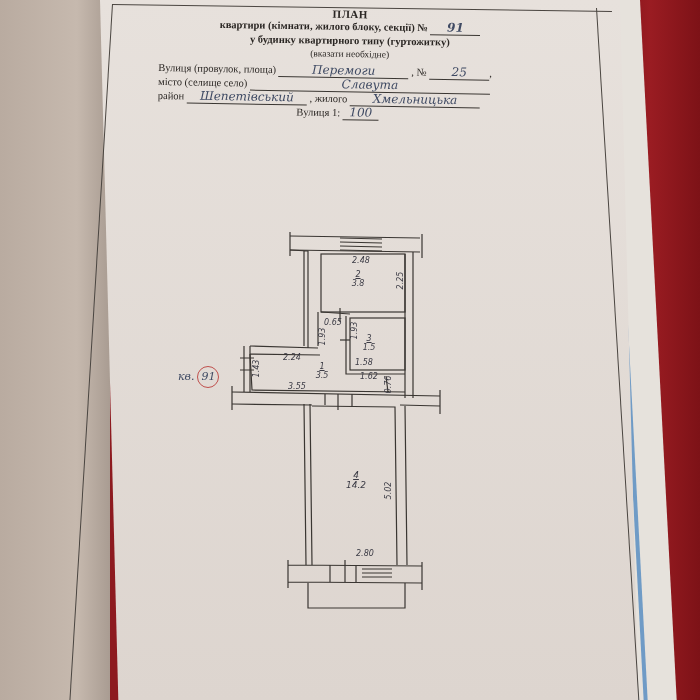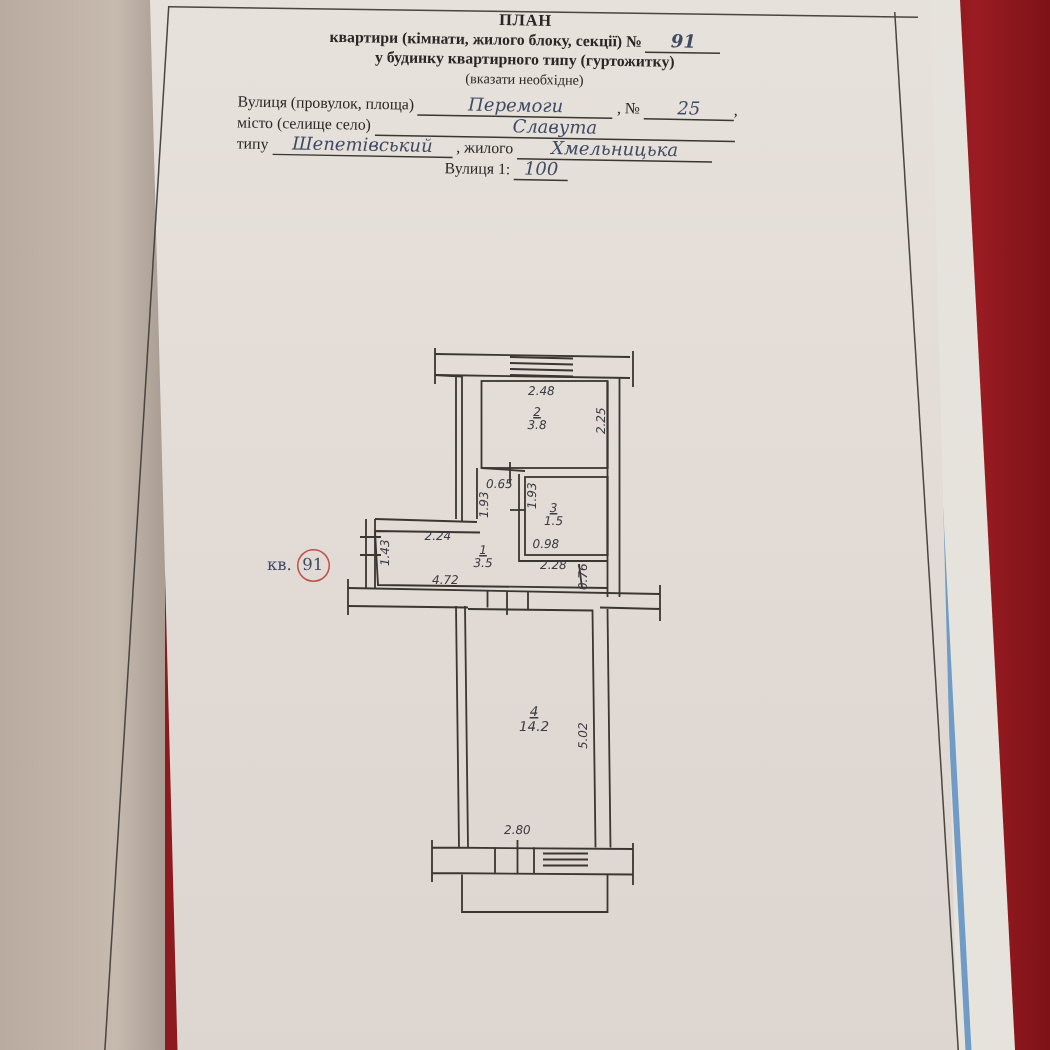--- a/index.html
+++ b/index.html
@@ -16,21 +16,21 @@
   .h-title{font-weight:bold;font-size:11px;letter-spacing:0.5px;}
   .h-line{font-weight:bold;font-size:10.5px;line-height:13px;}
   .h-note{font-size:9.5px;margin-top:2px;}
   .hand{font-family:"DejaVu Serif",serif;font-style:italic;color:#3f4a63;font-size:12px;}
   .u{display:inline-block;border-bottom:1px solid #3a3632;text-align:center;}
   .fields{position:absolute;left:158px;top:60px;width:360px;color:#2a2623;font-size:10.5px;transform:rotate(1deg);transform-origin:left;}
   .row{height:14px;line-height:14px;white-space:nowrap;}
   .scale{text-align:center;}
   .plan{position:absolute;left:0;top:0;width:700px;height:700px;}
   .lbl{position:absolute;font-family:"DejaVu Sans",sans-serif;font-style:italic;color:#3a3a44;font-size:8px;}
-  .apt-mark{position:absolute;left:178px;top:366px;color:#3f4a63;font-size:11px;font-family:"DejaVu Serif",serif;}
+  .apt-mark{position:absolute;left:178px;top:366px;color:#3f4a63;font-style:italic;font-size:11px;font-family:"DejaVu Serif",serif;}
   .apt-circle{display:inline-block;width:20px;height:20px;border:1.5px solid #c0504d;border-radius:50%;text-align:center;line-height:20px;margin-left:3px;}
 </style>
 </head>
 <body>
 
 <div class="bg-left"></div>
 <div class="bg-right-red"></div>
 <div class="page-stack"></div>
 <div class="blue-edge" style="left:600px"></div>
 <div class="blue-edge" style="left:608px;width:4px;background:#6f9bc6"></div>
@@ -55,21 +55,21 @@
     <span>Вулиця (провулок, площа)</span>
     <span class="u hand" style="width:130px">Перемоги</span>
     <span>, №</span>
     <span class="u hand" style="width:60px">25</span>,
   </div>
   <div class="row">
     <span>місто (селище село)</span>
     <span class="u hand" style="width:240px">Славута</span>
   </div>
   <div class="row">
-    <span>типу</span>
+    <span>район</span>
     <span class="u hand" style="width:120px">Шепетівський</span>
     <span>, жилого</span>
     <span class="u hand" style="width:130px">Хмельницька</span>
   </div>
   <div class="row scale">
     <span>Вулиця 1:</span>
     <span class="u hand" style="width:36px">100</span>
   </div>
 </div>
 
@@ -112,26 +112,26 @@
   </g>
 </svg>
 
 <span class="lbl" style="left:352px;top:256px">2.48</span>
 <span class="lbl" style="left:350px;top:270px;text-align:center;width:16px"><span style="text-decoration:underline">2</span><br><span>3.8</span></span>
 <span class="lbl" style="left:392px;top:276px;transform:rotate(-90deg)">2.25</span>
 <span class="lbl" style="left:324px;top:318px">0.65</span>
 <span class="lbl" style="left:314px;top:332px;transform:rotate(-90deg)">1.93</span>
 <span class="lbl" style="left:346px;top:326px;transform:rotate(-90deg)">1.93</span>
 <span class="lbl" style="left:362px;top:334px;text-align:center;width:14px"><span style="text-decoration:underline">3</span><br><span>1.5</span></span>
-<span class="lbl" style="left:355px;top:358px">0.98</span>
+<span class="lbl" style="left:355px;top:358px">1.58</span>
 <span class="lbl" style="left:283px;top:353px">2.24</span>
 <span class="lbl" style="left:314px;top:362px;text-align:center;width:16px"><span style="text-decoration:underline">1</span><br><span>3.5</span></span>
-<span class="lbl" style="left:360px;top:372px">2.28</span>
+<span class="lbl" style="left:360px;top:372px">1.62</span>
 <span class="lbl" style="left:248px;top:364px;transform:rotate(-90deg)">1.43</span>
-<span class="lbl" style="left:288px;top:382px">4.72</span>
+<span class="lbl" style="left:288px;top:382px">3.55</span>
 <span class="lbl" style="left:380px;top:380px;transform:rotate(-90deg)">0.76</span>
 <span class="lbl" style="left:346px;top:470px;text-align:center;width:20px;font-size:9px"><span style="text-decoration:underline">4</span><br><span>14.2</span></span>
 <span class="lbl" style="left:380px;top:486px;transform:rotate(-90deg)">5.02</span>
-<span class="lbl" style="left:336px;top:549px">2.80</span>
+<span class="lbl" style="left:356px;top:549px">2.80</span>
 
 <div class="apt-mark">
   <span>кв.</span><span class="apt-circle">91</span>
 </div>
 
 </body></html>

